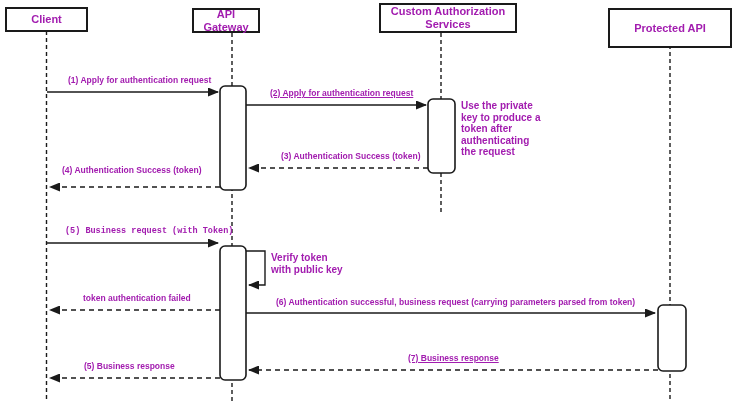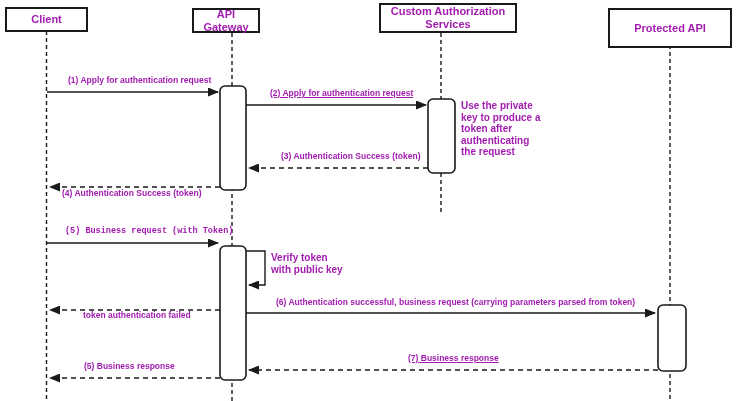--- a/index.html
+++ b/index.html
@@ -65,25 +65,25 @@
   <div class="participant" style="left:379px;top:3px;width:138px;height:30px;">
     <span>Custom Authorization Services</span>
   </div>
   <div class="participant" style="left:608px;top:8px;width:124px;height:40px;">
     <span>Protected API</span>
   </div>
 
   <div class="msg-label" style="left:57px;top:75px;padding-left:11px;">(1) Apply for authentication request</div>
   <div class="msg-label" style="left:270px;top:88px;text-decoration:underline;">(2) Apply for authentication request</div>
   <div class="msg-label" style="left:281px;top:151px;">(3) Authentication Success (token)</div>
-  <div class="msg-label" style="left:62px;top:188px;">(4) Authentication Success (token)</div>
+  <div class="msg-label" style="left:62px;top:165px;">(4) Authentication Success (token)</div>
   <div class="msg-label" style="left:65px;top:226px;font-family:Liberation Mono, monospace;">(5) Business request (with Token)</div>
   <div class="wrap-label" style="left:271px;top:252px;">Verify token
 with public key</div>
-  <div class="msg-label" style="left:83px;top:310px;">token authentication failed</div>
+  <div class="msg-label" style="left:83px;top:293px;">token authentication failed</div>
   <div class="msg-label" style="left:276px;top:297px;">(6) Authentication successful, business request (carrying parameters parsed from token)</div>
   <div class="msg-label" style="left:408px;top:353px;text-decoration:underline;">(7) Business response</div>
   <div class="msg-label" style="left:84px;top:361px;">(5) Business response</div>
 
   <div class="wrap-label" style="left:461px;top:100px;width:90px;">Use the private
 key to produce a
 token after
 authenticating
 the request</div>
 

